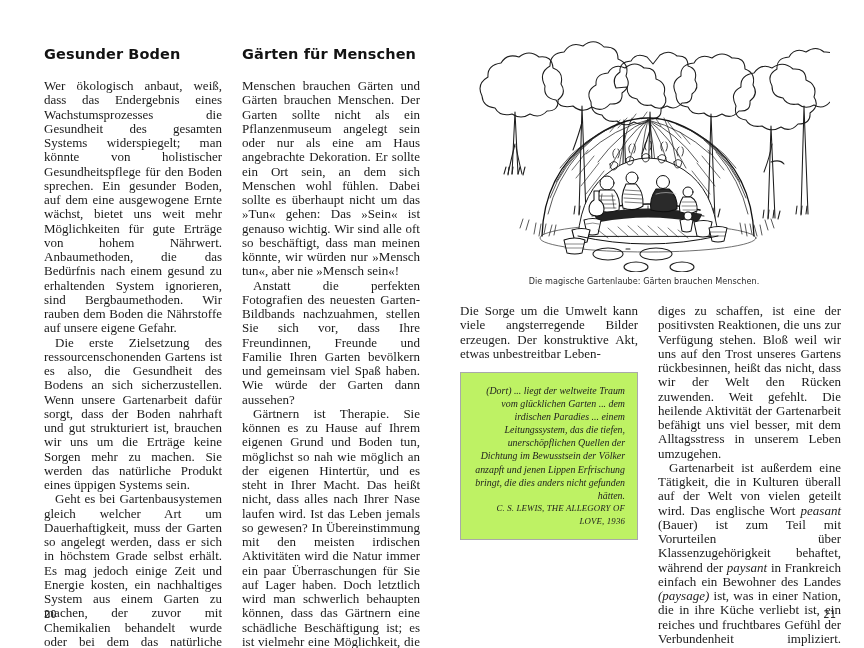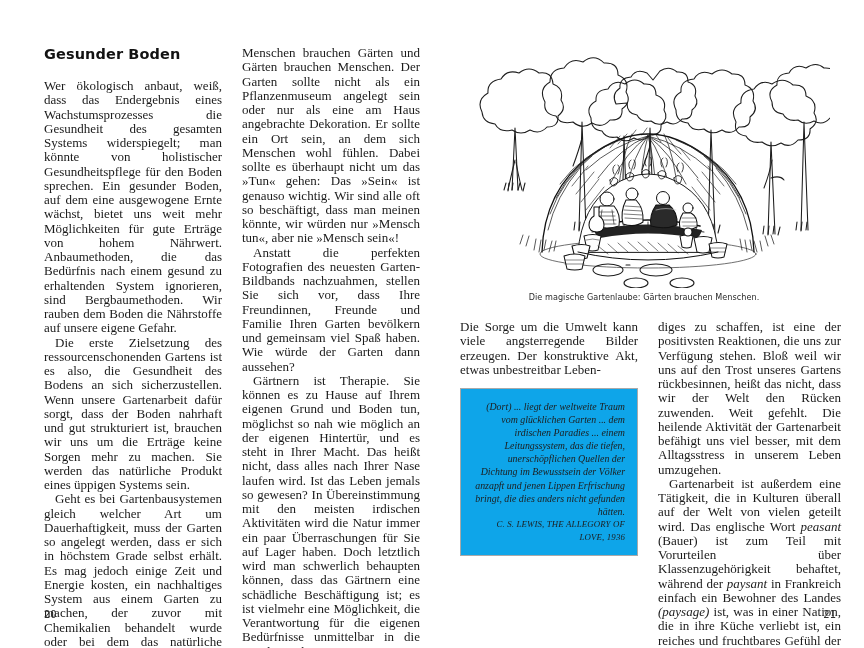--- a/index.html
+++ b/index.html
@@ -21,21 +21,21 @@
     background: #ffffff;
     display: flex;
   }
   .page {
     position: relative;
     width: 432px;
     height: 648px;
     box-sizing: border-box;
   }
   .page-left  { padding: 46px 26px 0 44px; }
-  .page-right { padding: 40px 36px 0 28px; }
+  .page-right { padding: 24px 36px 0 28px; }
 
   
   .cols {
     display: flex;
     gap: 20px;
   }
   .col {
     width: 178px;
     flex: 0 0 178px;
   }
@@ -97,21 +97,21 @@
     font-family: "DejaVu Sans", sans-serif;
     font-size: 8.1px;
     text-align: center;
     color: #2a2a2a;
     margin: 4px 0 18px 0;
     letter-spacing: .05px;
   }
 
   
   .quotebox {
-    background: #0ea5e9;
+    background: #bef264;
     border: 1px solid #a9a9a9;
     box-sizing: border-box;
     padding: 11px 12px 11px 12px;
     margin: 11px 0 0 0;
     width: 178px;
   }
   .quotebox p {
     margin: 0;
     font-style: italic;
     font-size: 9.9px;
@@ -150,20 +150,21 @@
       <div class="col">
         <h1 class="chapter-title">Gesunder Boden</h1>
 
 
         <p class="body">Wer ökologisch anbaut, weiß, dass das Endergebnis eines Wachstumsprozesses die Gesundheit des gesamten Systems widerspiegelt; man könnte von holistischer Gesundheitspflege für den Boden sprechen. Ein gesunder Boden, auf dem eine ausgewogene Ernte wächst, bietet uns weit mehr Möglichkeiten für gute Erträge von hohem Nährwert. Anbaumethoden, die das Bedürfnis nach einem gesund zu erhaltenden System ignorieren, sind Bergbaumethoden. Wir rauben dem Boden die Nährstoffe auf unsere eigene Gefahr.</p>
         <p class="body">Die erste Zielsetzung des ressourcenschonenden Gartens ist es also, die Gesundheit des Bodens an sich sicherzustellen. Wenn unsere Gartenarbeit dafür sorgt, dass der Boden nahrhaft und gut strukturiert ist, brauchen wir uns um die Erträge keine Sorgen mehr zu machen. Sie werden das natürliche Produkt eines üppigen Systems sein.</p>
         <p class="body">Geht es bei Gartenbausystemen gleich welcher Art um Dauerhaftigkeit, muss der Garten so angelegt werden, dass er sich in höchstem Grade selbst erhält. Es mag jedoch einige Zeit und Energie kosten, ein nachhaltiges System aus einem Garten zu machen, der zuvor mit Chemikalien behandelt wurde oder bei dem das natürliche Leben des Bodens durch eine zu intensive Gemüseproduktion oder durch zwanghaftes Umgraben geschädigt worden ist. Letztlich bleibt der Aufbau lebendigen Bodens immer das Hauptziel.</p>
       </div>
 
       <div class="col">
+        <h1 class="chapter-title">Gärten für Menschen</h1>
 
         <p class="body">Menschen brauchen Gärten und Gärten brauchen Menschen. Der Garten sollte nicht als ein Pflanzenmuseum angelegt sein oder nur als eine am Haus angebrachte Dekoration. Er sollte ein Ort sein, an dem sich Menschen wohl fühlen. Dabei sollte es überhaupt nicht um das »Tun« gehen: Das »Sein« ist genauso wichtig. Wir sind alle oft so beschäftigt, dass man meinen könnte, wir würden nur »Mensch tun«, aber nie »Mensch sein«!</p>
         <p class="body">Anstatt die perfekten Fotografien des neuesten Garten-Bildbands nachzuahmen, stellen Sie sich vor, dass Ihre Freundinnen, Freunde und Familie Ihren Garten bevölkern und gemeinsam viel Spaß haben. Wie würde der Garten dann aussehen?</p>
         <p class="body">Gärtnern ist Therapie. Sie können es zu Hause auf Ihrem eigenen Grund und Boden tun, möglichst so nah wie möglich an der eigenen Hintertür, und es steht in Ihrer Macht. Das heißt nicht, dass alles nach Ihrer Nase laufen wird. Ist das Leben jemals so gewesen? In Übereinstimmung mit den meisten irdischen Aktivitäten wird die Natur immer ein paar Überraschungen für Sie auf Lager haben. Doch letztlich wird man schwerlich behaupten können, dass das Gärtnern eine schädliche Beschäftigung ist; es ist vielmehr eine Möglichkeit, die Verantwortung für die eigenen Bedürfnisse unmittelbar in die Hand zu nehmen.</p>
 
       </div>
     </div>
 
     <div class="folio folio-left">20</div>
   </div>

